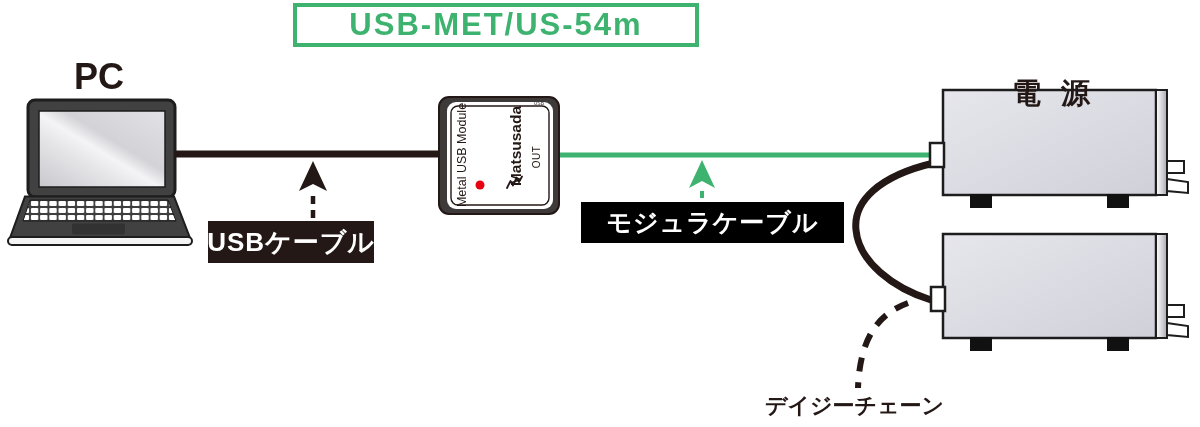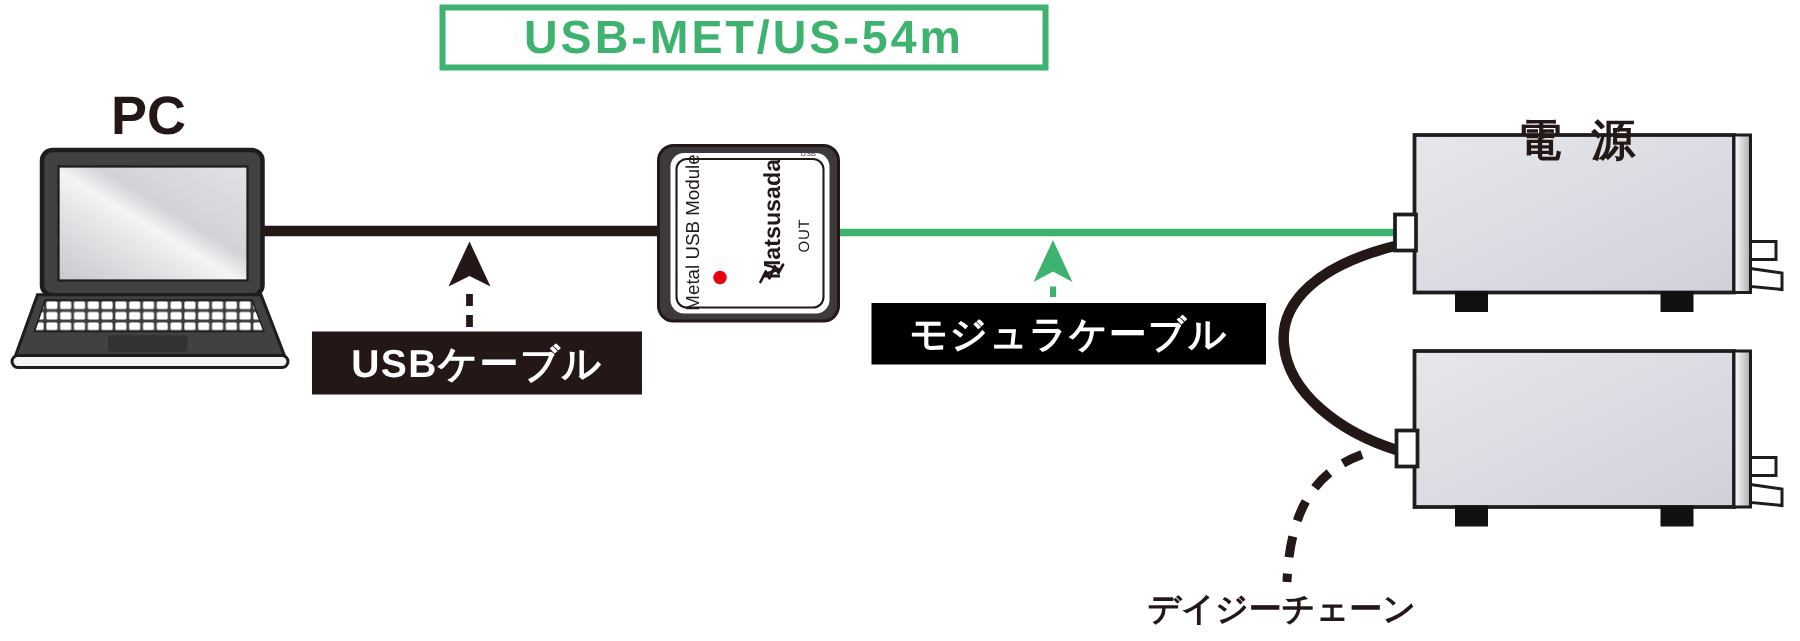--- a/index.html
+++ b/index.html
@@ -15,21 +15,21 @@
     font-size:31px;font-weight:bold;letter-spacing:2px;
     display:flex;align-items:center;justify-content:center;
   }
   .device-label{color:#231815;font-weight:bold;text-align:center;}
   .pc-label{left:49px;top:56px;width:100px;font-size:36px;}
   .power-label{left:984px;top:46px;width:140px;font-size:29px;letter-spacing:6px;margin-top:28px;}
   .cable-label{
     box-sizing:border-box;color:#ffffff;font-weight:bold;text-align:center;
     display:flex;align-items:center;justify-content:center;white-space:nowrap;
   }
-  .usb-cable-label{left:208px;top:221px;width:220px;height:42px;background:#231815;font-size:26px;letter-spacing:1px;}
+  .usb-cable-label{left:208px;top:221px;width:166px;height:42px;background:#231815;font-size:26px;letter-spacing:1px;}
   .modular-cable-label{left:581px;top:202px;width:263px;height:41px;background:#000000;font-size:25px;letter-spacing:1px;}
   .daisy-label{left:765px;top:391px;width:280px;font-size:22px;font-weight:bold;color:#231815;white-space:nowrap;}
   .vtext{
     position:absolute;transform:rotate(-90deg);transform-origin:center center;
     white-space:nowrap;text-align:center;color:#231815;
   }
   .module-side{left:407px;top:148px;width:110px;height:14px;font-size:12.5px;line-height:14px;}
   .module-brand{left:471px;top:138px;width:90px;height:16px;font-size:15.5px;line-height:16px;font-weight:bold;}
   .module-out{left:517px;top:151px;width:40px;height:12px;font-size:10px;line-height:12px;letter-spacing:0.5px;}
   .module-corner{left:528px;top:100px;width:16px;height:6px;font-size:5px;line-height:6px;color:#3a3a3a;transform:none;text-align:right;}

